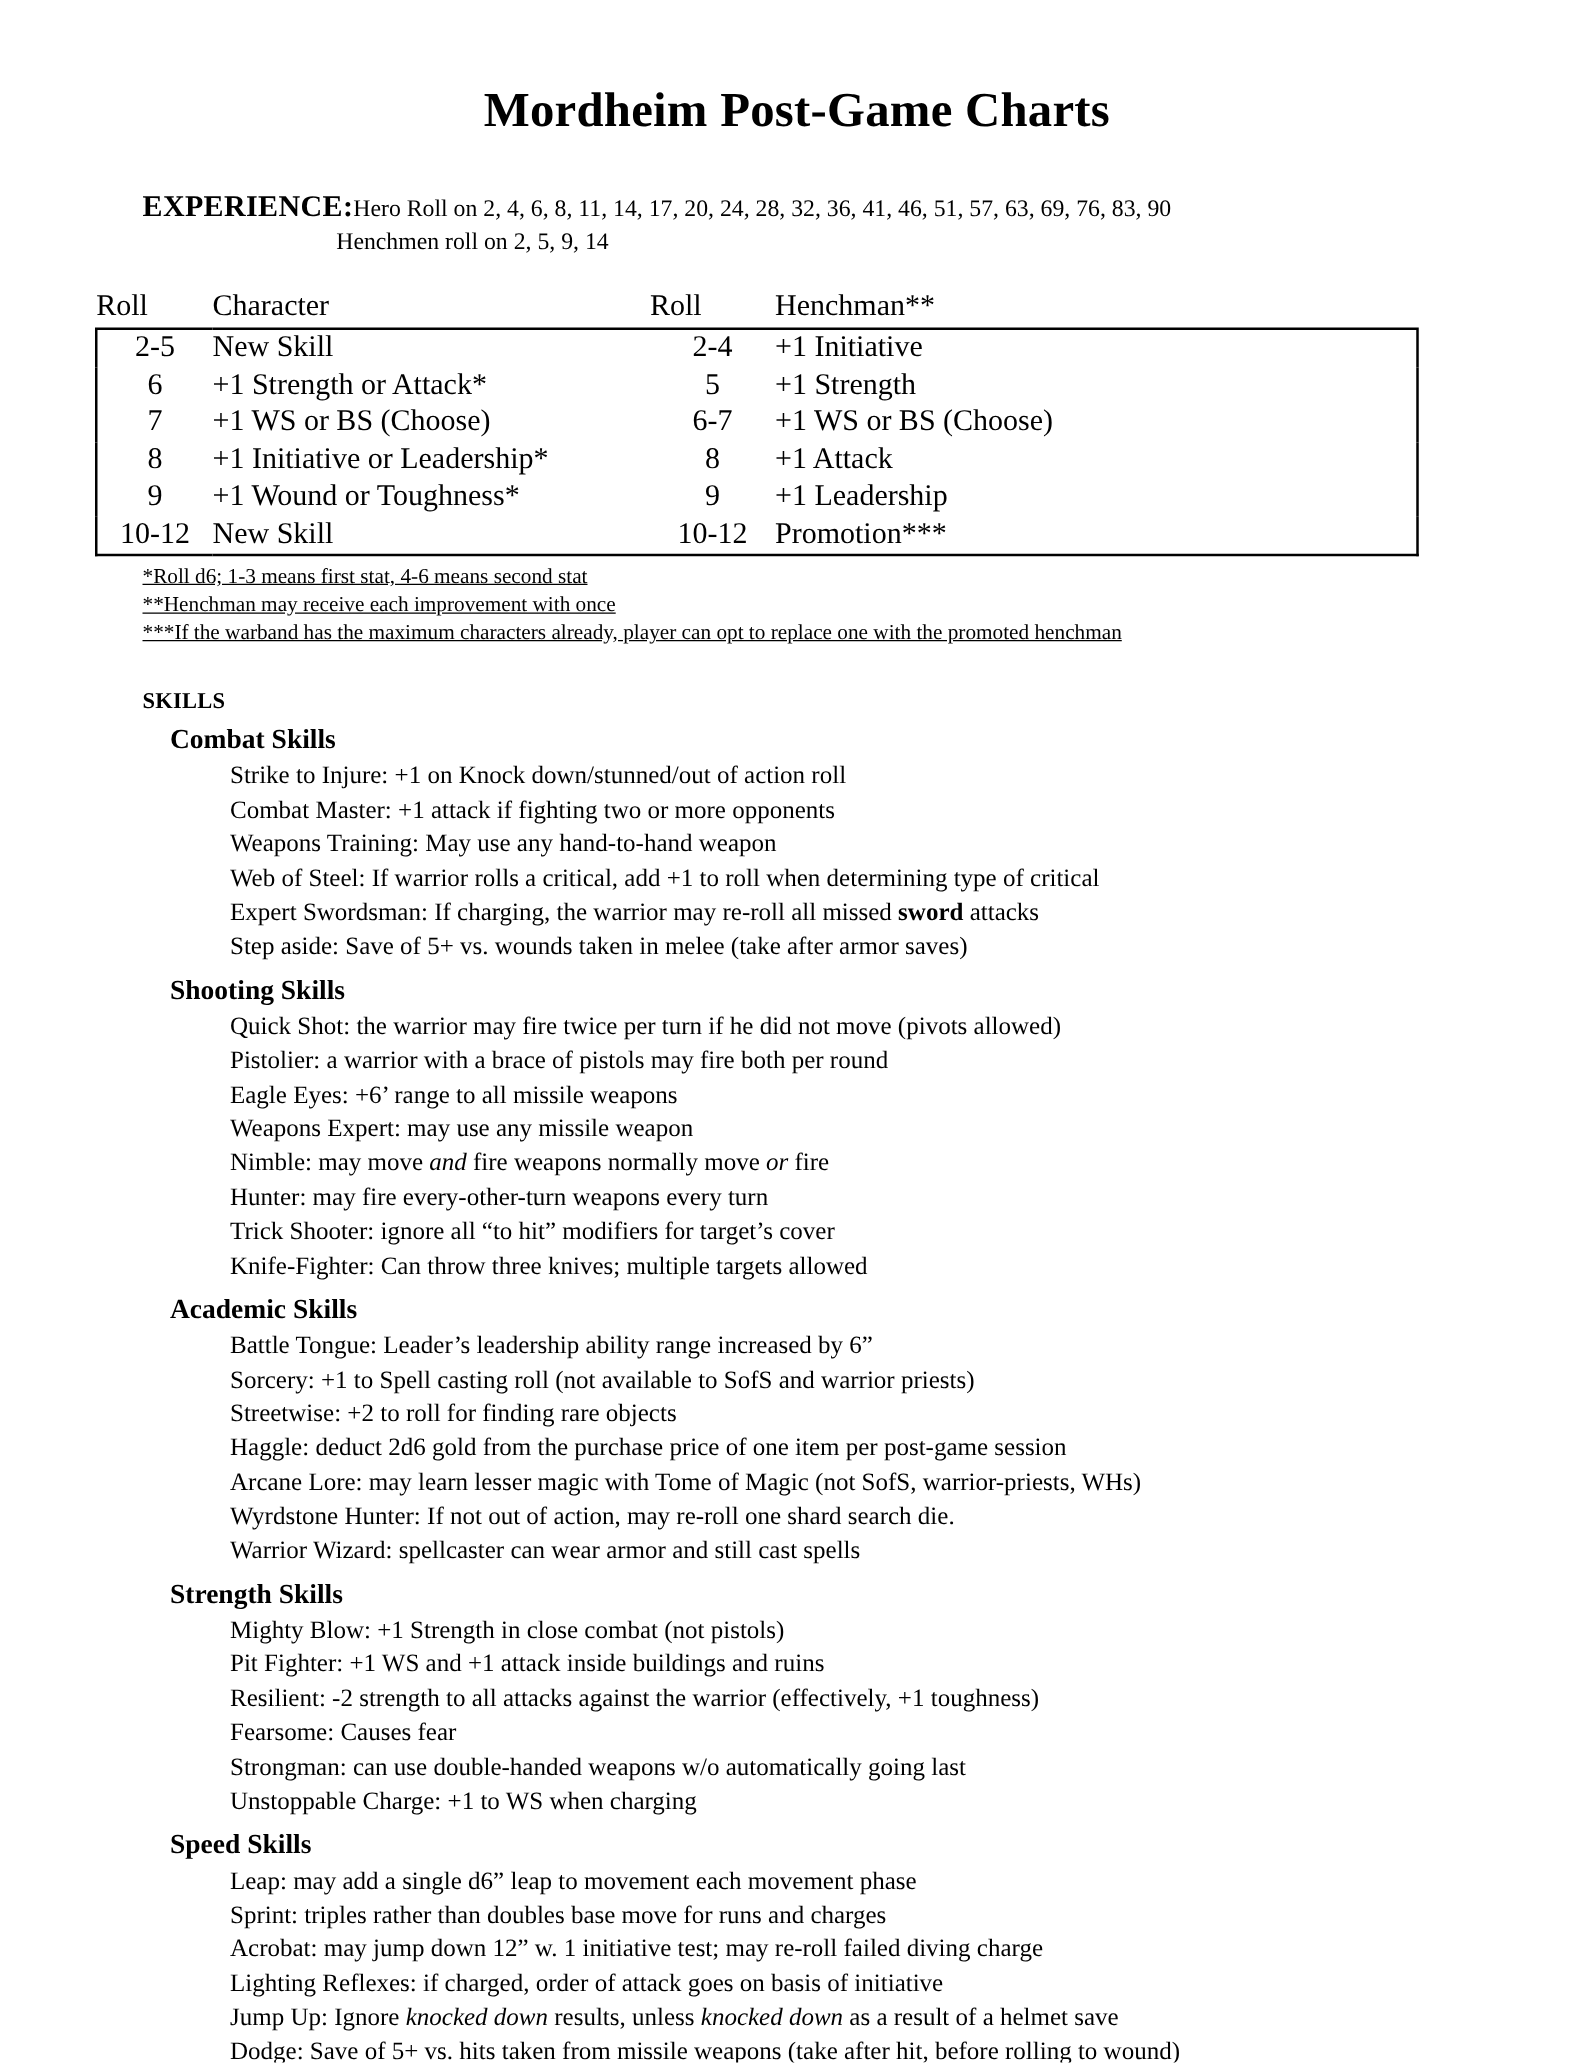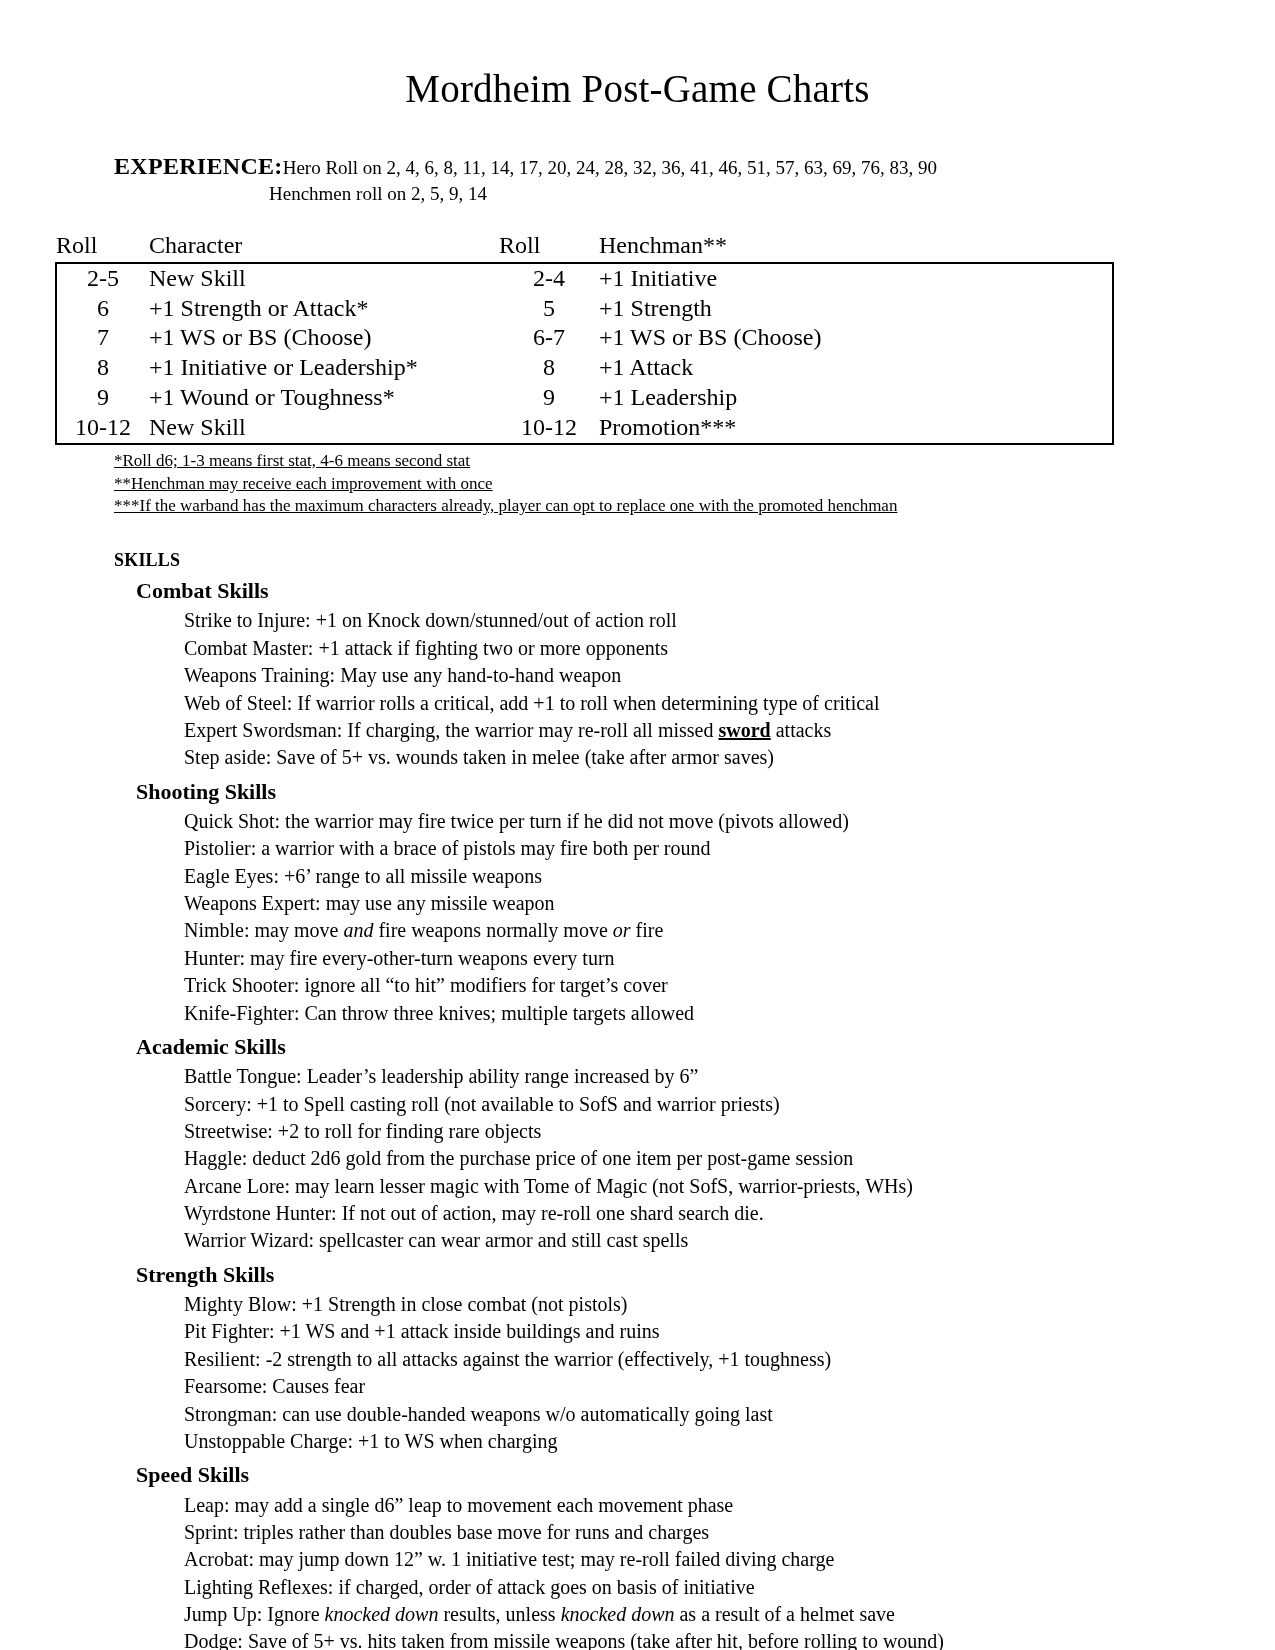--- a/index.html
+++ b/index.html
@@ -21,21 +21,21 @@
     height: 1650px;
     box-sizing: border-box;
     padding: 0;
     position: relative;
   }
 
   
   .doc-title {
     text-align: center;
     font-size: 39px;
-    font-weight: normal;
+    font-weight: bold;
     letter-spacing: 0.2px;
     margin: 0;
     padding-top: 68px;
     line-height: 1.1;
   }
 
   
   .experience-block {
     margin-top: 40px;
     padding-left: 114px;
@@ -54,21 +54,22 @@
   }
   .experience-sub {
     font-size: 19px;
     padding-left: 155px;
     line-height: 1.3;
   }
 
   
   .table-wrap {
     margin-top: 26px;
-    padding-left: 55px;
+    padding-left: 44px;
+    margin-left: 32px;
   }
   table.roll-table {
     border-collapse: collapse;
     width: 1057px;
     font-size: 24px;
     table-layout: fixed;
   }
   table.roll-table th {
     font-weight: normal;
     text-align: left;
@@ -145,21 +146,21 @@
     list-style: none;
     margin: 0;
     padding: 0 0 0 70px;
   }
   .skill-item {
     font-size: 20px;
     line-height: 1.37;
     white-space: nowrap;
   }
   .skill-item i { font-style: italic; }
-  .skill-item b { font-weight: bold; text-decoration: underline; }
+  .skill-item b { font-weight: bold; }
 </style>
 </head>
 <body>
 
 <div class="page">
 
   <h1 class="doc-title">Mordheim Post-Game Charts</h1>
 
   <div class="experience-block">
     <div class="experience-line">

